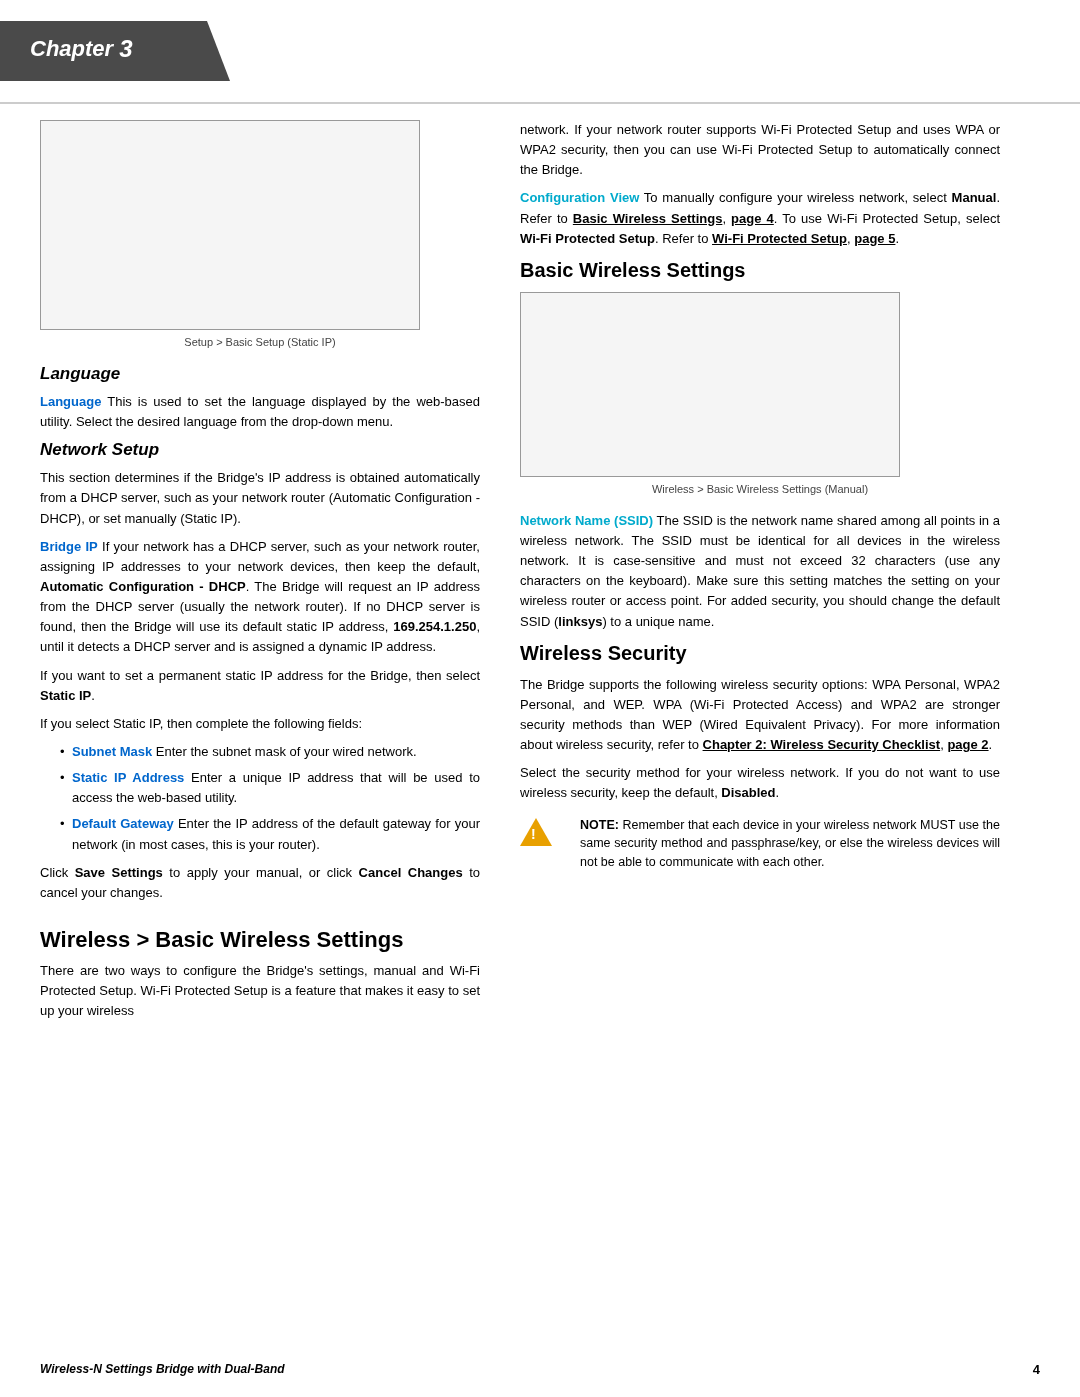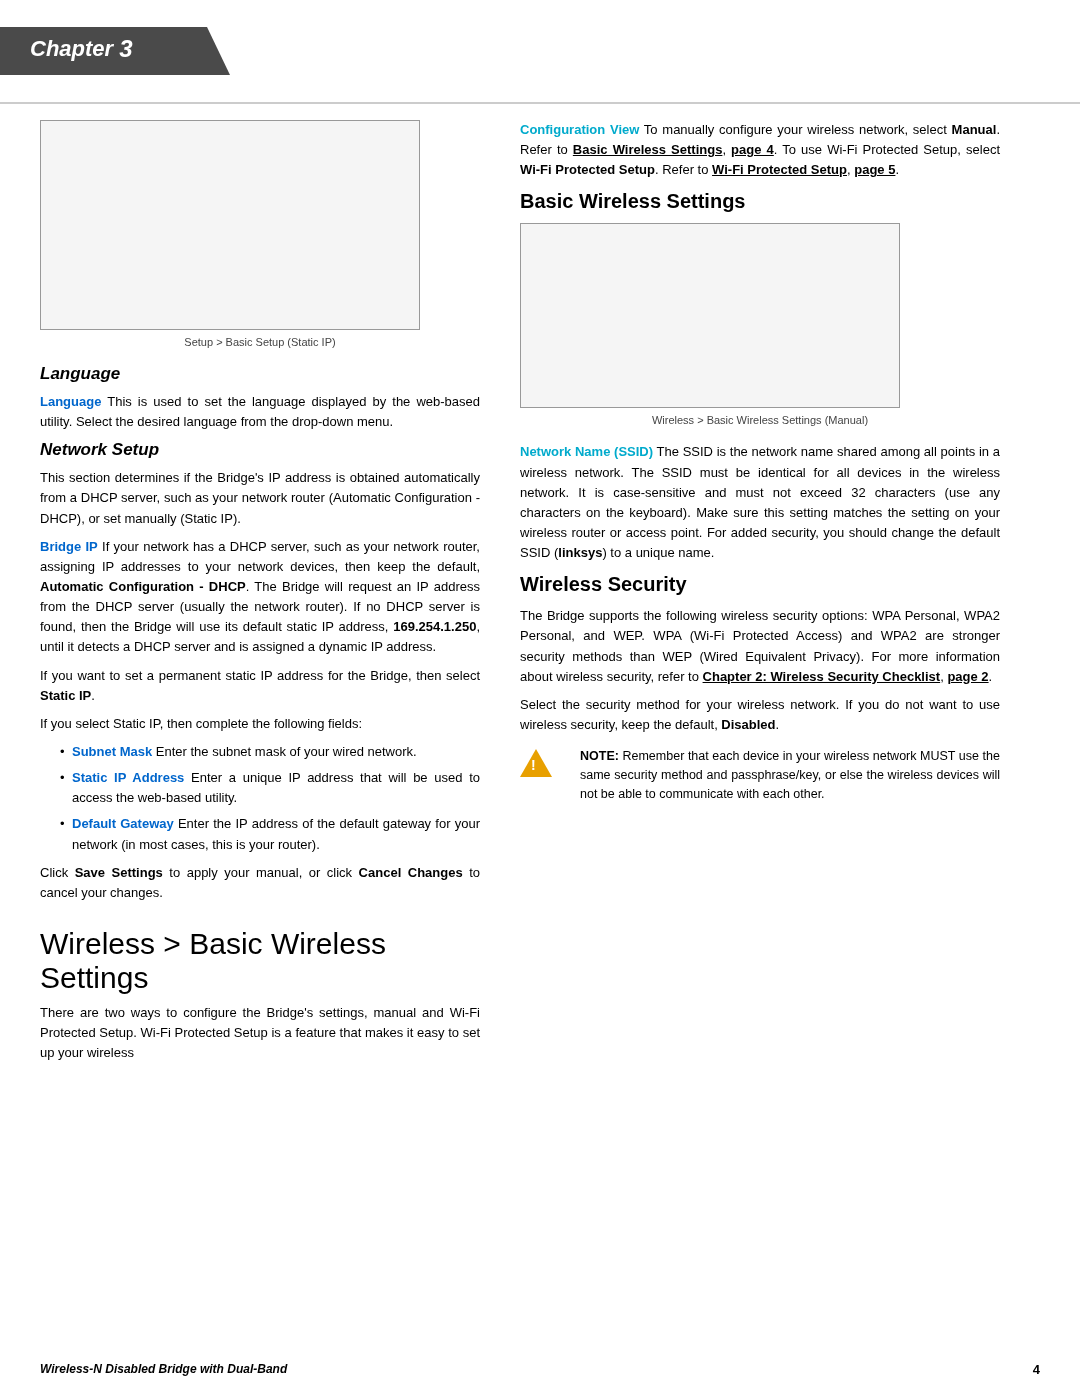--- a/index.html
+++ b/index.html
@@ -35,21 +35,21 @@
     }
 
     .chapter-tab {
       background: #4a4a4a;
       color: #fff;
       font-size: 22px;
       font-weight: bold;
       padding: 8px 40px 12px 30px;
       clip-path: polygon(0 0, 90% 0, 100% 100%, 0 100%);
       min-width: 230px;
-      height: 48px;
+      height: 60px;
       display: flex;
       align-items: center;
       font-style: italic;
     }
 
     .chapter-number {
       margin-left: 6px;
       font-size: 24px;
     }
 
@@ -166,22 +166,22 @@
 
     .bullet-list li::before {
       content: "•";
       position: absolute;
       left: 0;
       color: #000;
     }
 
     
     .big-section-title {
-      font-size: 30px;
-      font-weight: normal;
+      font-size: 22px;
+      font-weight: bold;
       margin-top: 24px;
       margin-bottom: 8px;
     }
 
     
     .note-box {
       display: flex;
       align-items: flex-start;
       gap: 28px;
       margin-top: 12px;
@@ -303,20 +303,21 @@
 
       <div class="big-section-title">Wireless &gt; Basic Wireless Settings</div>
 
 
       <p>There are two ways to configure the Bridge's settings, manual and Wi-Fi Protected Setup. Wi-Fi Protected Setup is a feature that makes it easy to set up your wireless</p>
 
     </div>
 
     <div class="right-column">
 
+      <p>network. If your network router supports Wi-Fi Protected Setup and uses WPA or WPA2 security, then you can use Wi-Fi Protected Setup to automatically connect the Bridge.</p>
 
       <p>
         <span class="term-cyan">Configuration View</span><span> To manually configure your wireless network, select </span><span class="bold">Manual</span><span>. Refer to </span><span class="bold link-style">Basic Wireless Settings</span><span>, </span><span class="bold link-style">page 4</span><span>. To use Wi-Fi Protected Setup, select </span><span class="bold">Wi-Fi Protected Setup</span><span>. Refer to </span><span class="bold link-style">Wi-Fi Protected Setup</span><span>, </span><span class="bold link-style">page 5</span><span>.</span>
       </p>
 
       <div class="section-heading-large">Basic Wireless Settings</div>
 
       <div class="screenshot-box screenshot-box-right"></div>
       <div class="screenshot-caption">Wireless &gt; Basic Wireless Settings (Manual)</div>
 
@@ -339,17 +340,17 @@
         <div class="note-triangle"></div>
         <p class="note-text">
           <span class="bold">NOTE:</span><span> Remember that each device in your wireless network MUST use the same security method and passphrase/key, or else the wireless devices will not be able to communicate with each other.</span>
         </p>
       </div>
 
     </div>
   </div>
 
   <div class="page-footer">
-    <span class="footer-left">Wireless-N Disabled Bridge with Dual-Band</span>
+    <span class="footer-left">Wireless-N Settings Bridge with Dual-Band</span>
     <span class="footer-right">4</span>
   </div>
 
 </div>
 
 </body></html>

